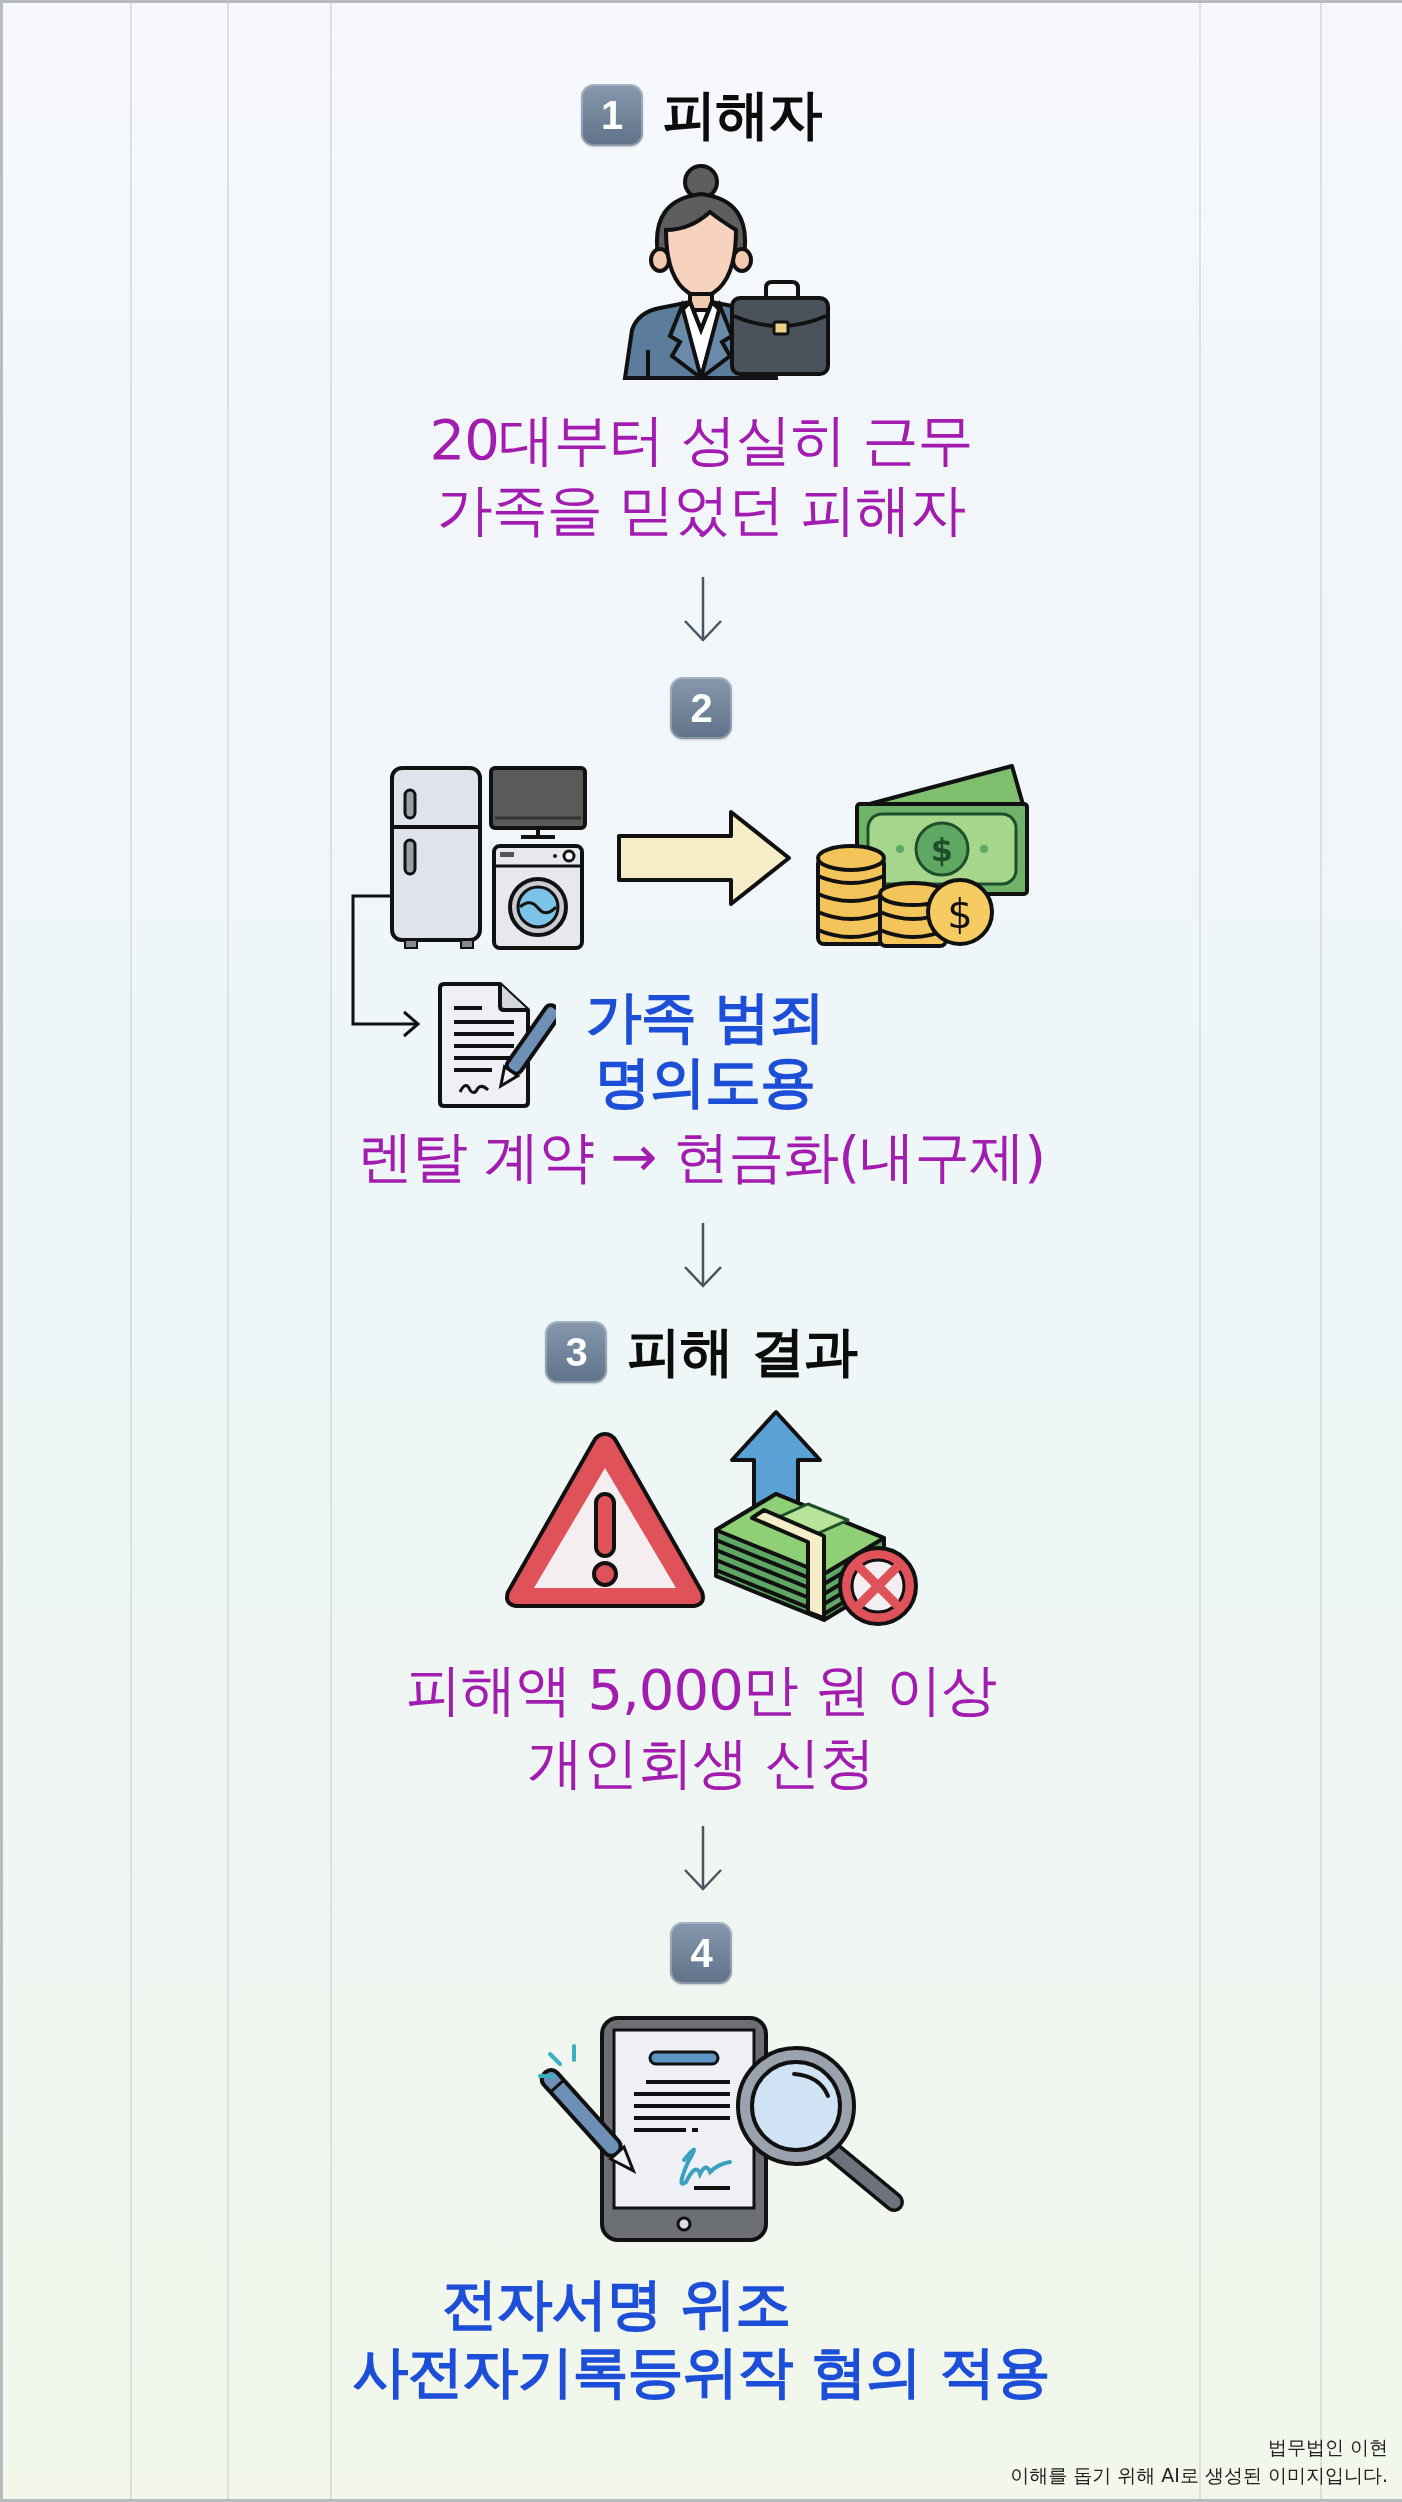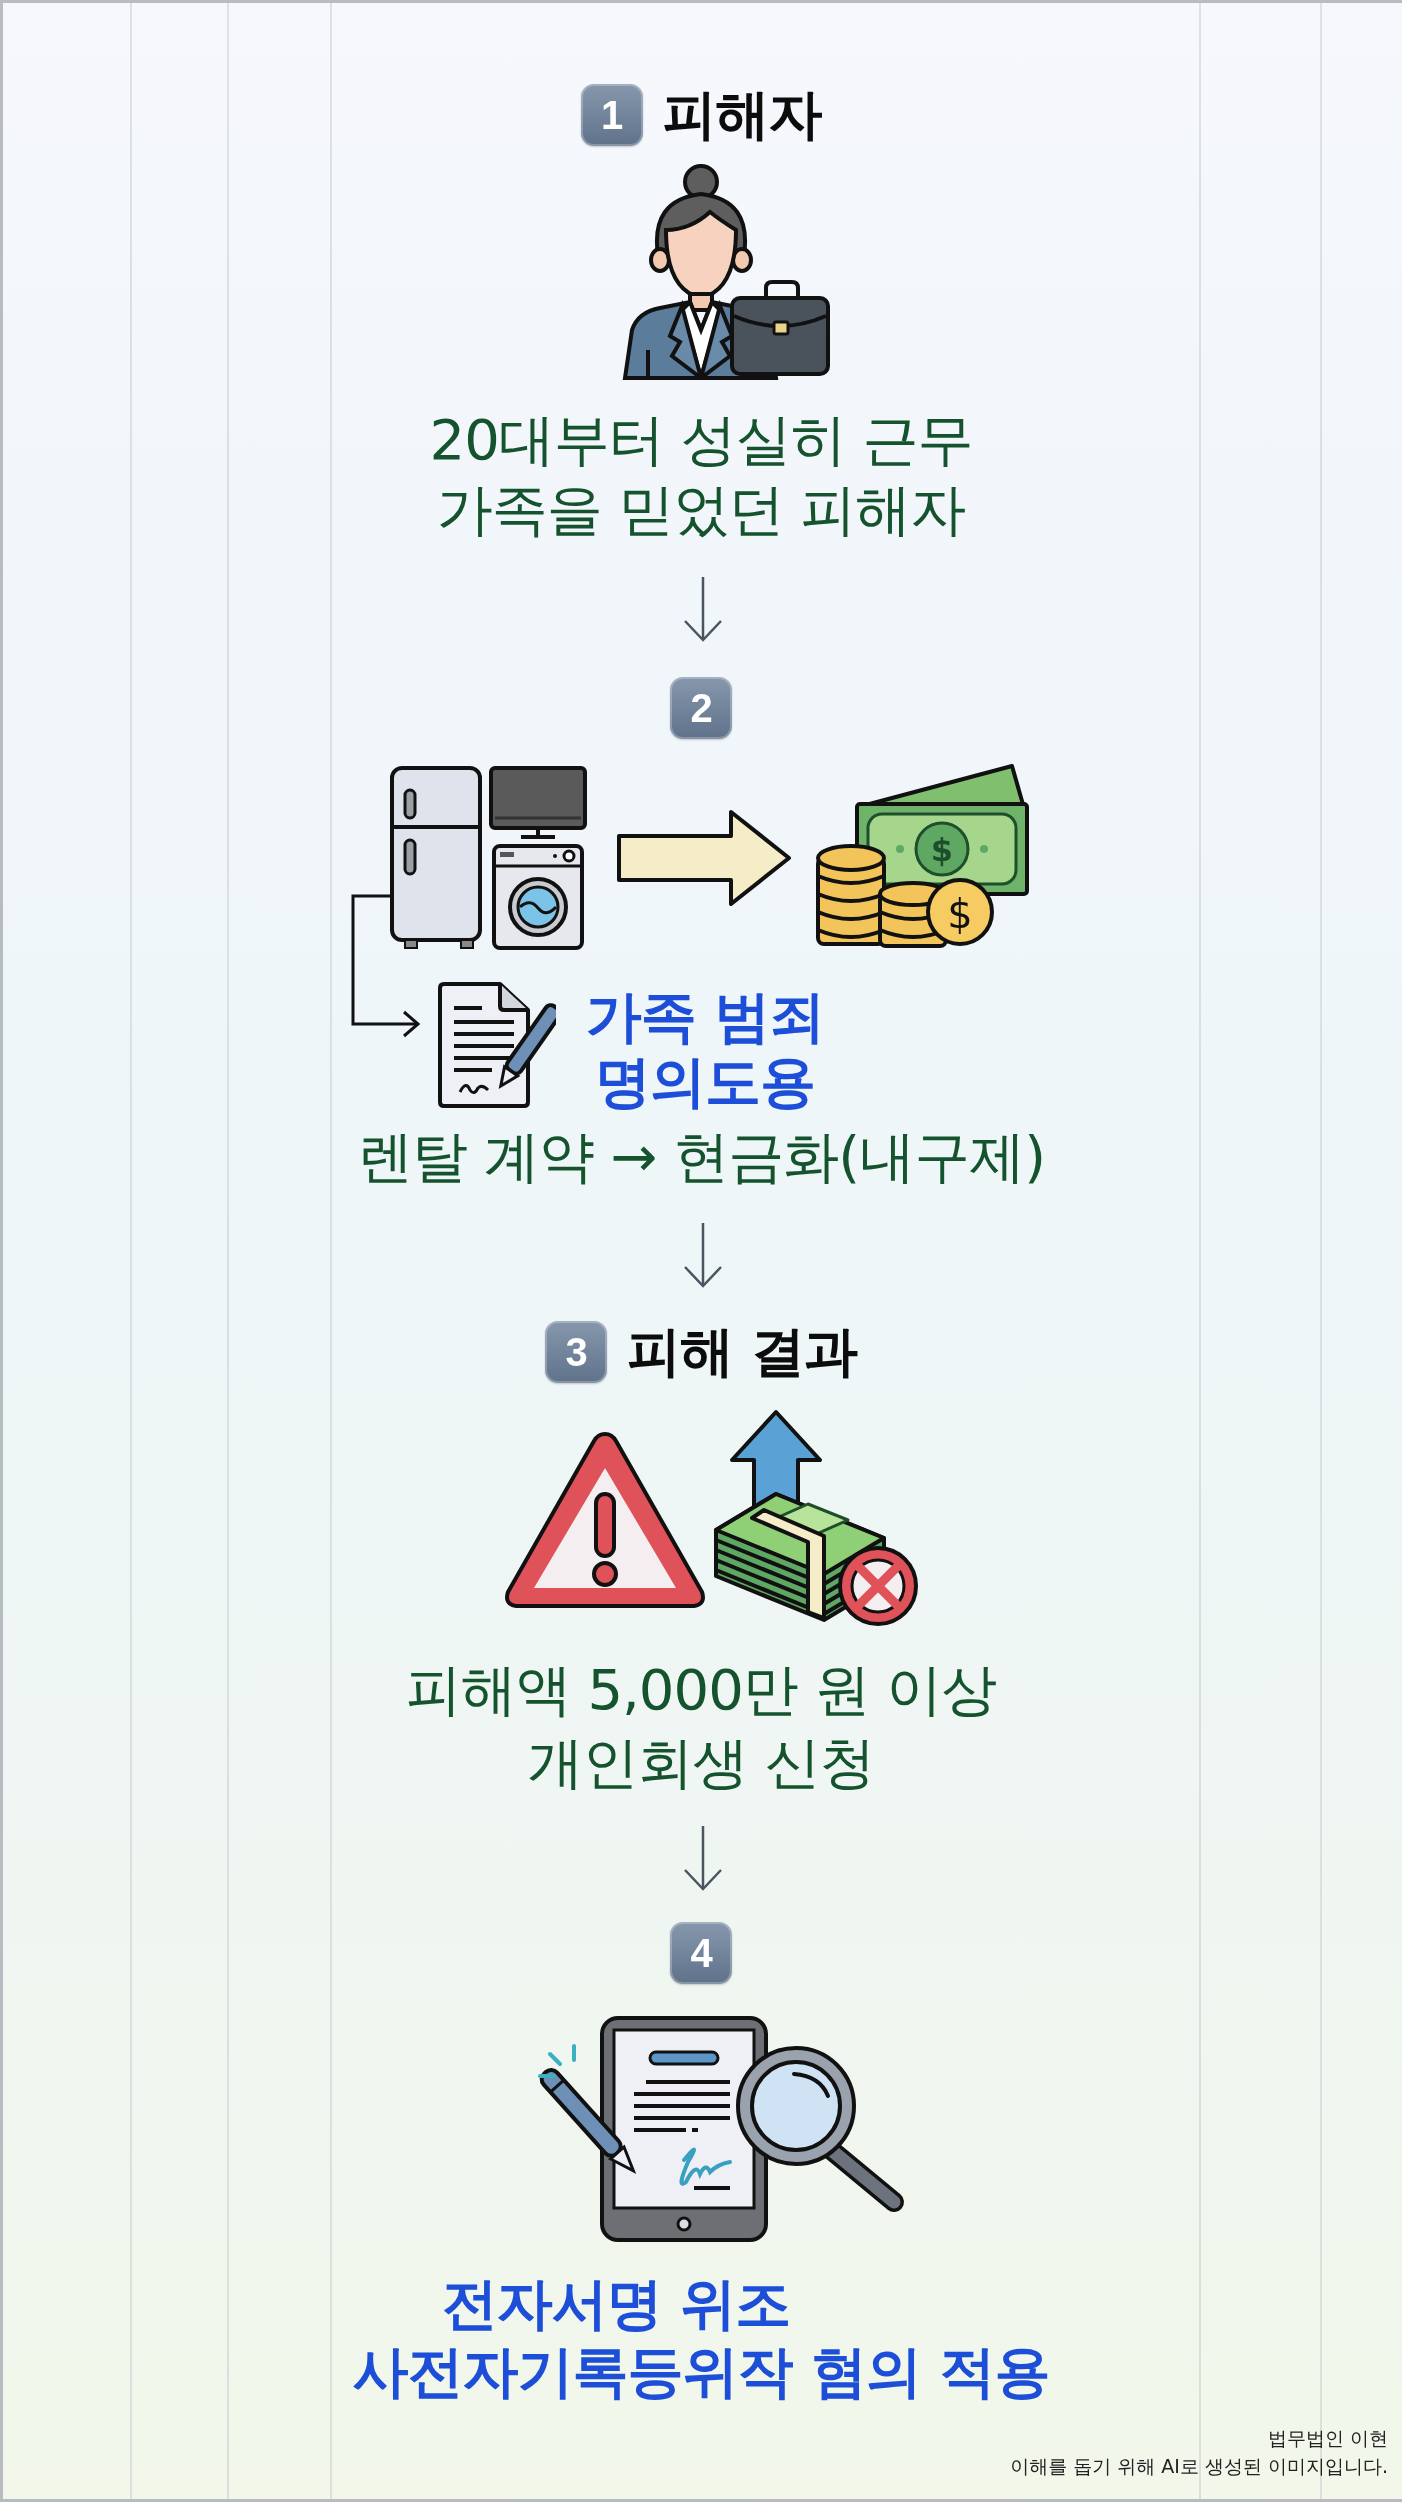--- a/index.html
+++ b/index.html
@@ -18,28 +18,28 @@
   }
   .badge {
     width:62px; height:62px; border-radius:13px;
     background:linear-gradient(180deg,#8798ae 0%,#5f7289 100%);
     box-shadow: inset 0 0 0 2px rgba(255,255,255,0.25), 0 1px 2px rgba(0,0,0,0.2);
     color:#fff; font-weight:900; font-size:40px; display:flex; align-items:center; justify-content:center;
     font-family:"Liberation Sans","DejaVu Sans",sans-serif;
   }
   .body-text {
     position:absolute; left:0; width:1402px; text-align:center; font-weight:400; font-size:56px;
-    line-height:70px; letter-spacing:-1px; color:#14532d;
+    line-height:70px; letter-spacing:-1px; color:#a21caf;
   }
   .bold-text {
     position:absolute; font-weight:900; font-size:56px; line-height:64px; letter-spacing:-1px; color:#1d4ed8; text-align:center;
   }
   .down-arrow { position:absolute; left:683px; width:40px; height:66px; }
   .footer {
-    position:absolute; right:14px; text-align:right; font-size:19px; line-height:28px; color:#222;
+    position:absolute; right:14px; text-align:right; font-size:19px; line-height:28px; color:#222;margin-top:9px;
   }
 </style>
 </head>
 <body>
 
 <div class="stripe" style="left:130px"></div>
 <div class="stripe" style="left:227px"></div>
 <div class="stripe" style="left:330px"></div>
 <div class="stripe" style="left:1199px"></div>
 <div class="stripe" style="left:1320px"></div>

